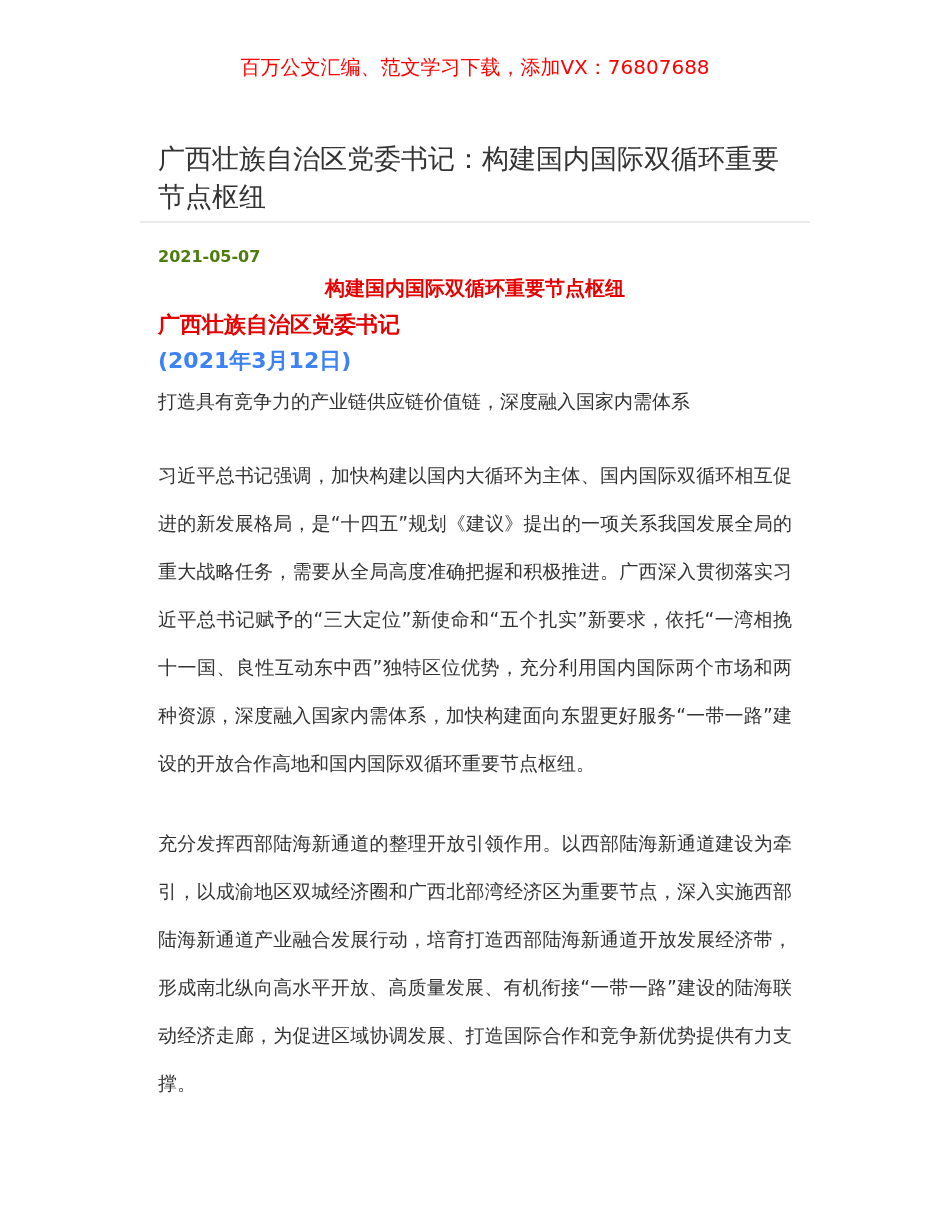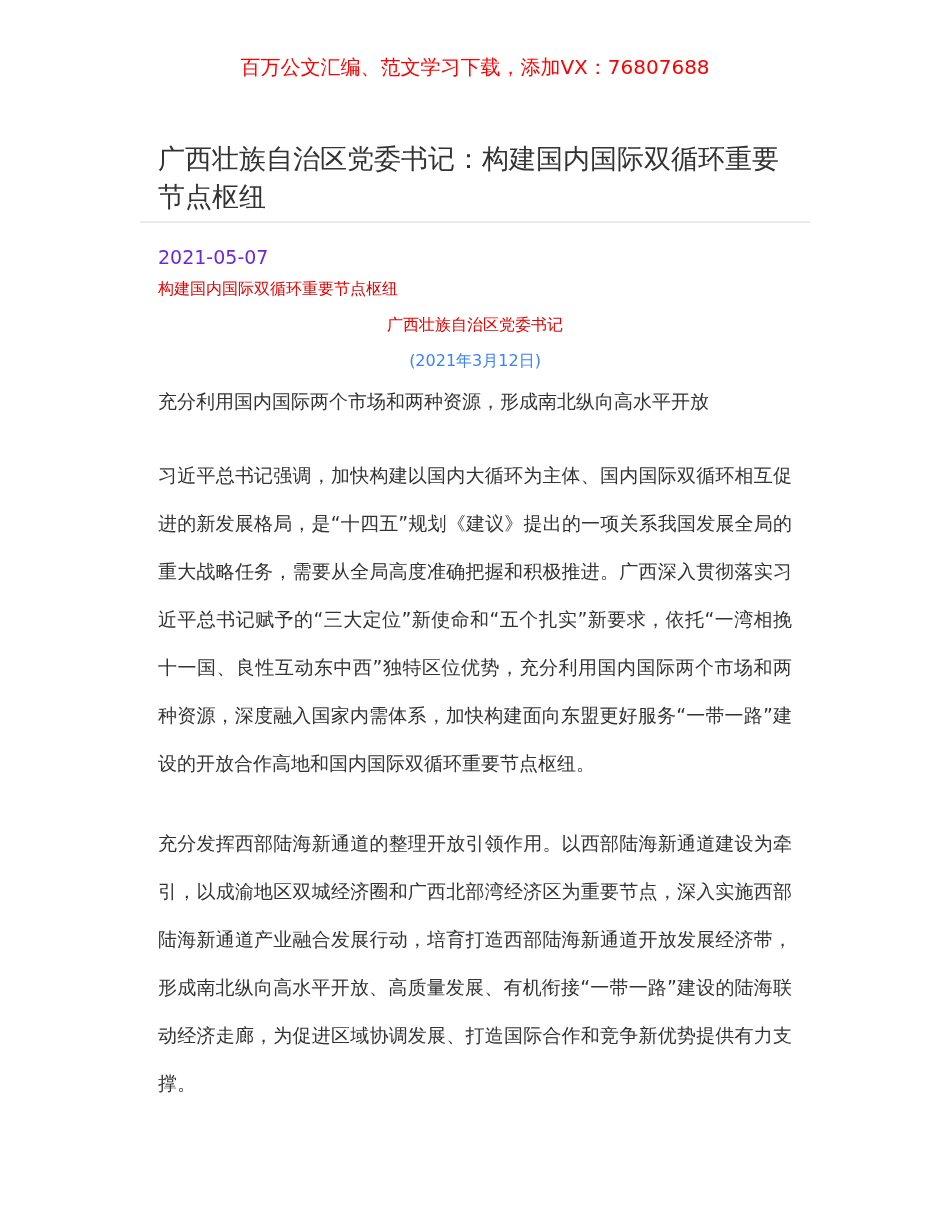--- a/index.html
+++ b/index.html
@@ -40,37 +40,37 @@
   }
   .divider {
     margin-top: 5px;
     border: none;
     border-top: 2px solid #ebebeb;
     height: 0;
     width: 100%;
   }
   .pub-date {
     margin-top: 21px;
-    font-size: 19px;
+    font-size: 16px;
     line-height: 26px;
-    color: #6d28d9;
-    font-weight: 400;
+    color: #4d7c0f;
+    font-weight: 700;
   }
   .red-heading {
     margin-top: 6px;
-    font-size: 16px;
+    font-size: 20px;
     line-height: 25px;
-    font-weight: 400;
+    font-weight: 700;
+    text-align: center;
   }
   .red-center {
     margin-top: 11px;
-    text-align: center;
-    font-size: 16px;
+    font-size: 22px;
     line-height: 25px;
-    font-weight: 400;
+    font-weight: 700;
   }
   .lead {
     margin-top: 11px;
     font-size: 19px;
     line-height: 35px;
     color: #333333;
   }
   .body-para {
     margin-top: 32px;
     font-size: 19px;
@@ -97,21 +97,21 @@
 
     <div class="inner">
       <div class="pub-date">2021-05-07</div>
 
       <div class="red-heading" style="color:#e60000;">构建国内国际双循环重要节点枢纽</div>
 
       <div class="red-center" style="color:#e60000;">广西壮族自治区党委书记</div>
 
       <div class="red-center" style="color:#3b82f6;">(2021年3月12日)</div>
 
-      <div class="lead">充分利用国内国际两个市场和两种资源，形成南北纵向高水平开放</div>
+      <div class="lead">打造具有竞争力的产业链供应链价值链，深度融入国家内需体系</div>
 
       <p class="body-para">习近平总书记强调，加快构建以国内大循环为主体、国内国际双循环相互促进的新发展格局，是“十四五”规划《建议》提出的一项关系我国发展全局的重大战略任务，需要从全局高度准确把握和积极推进。广西深入贯彻落实习近平总书记赋予的“三大定位”新使命和“五个扎实”新要求，依托“一湾相挽十一国、良性互动东中西”独特区位优势，充分利用国内国际两个市场和两种资源，深度融入国家内需体系，加快构建面向东盟更好服务“一带一路”建设的开放合作高地和国内国际双循环重要节点枢纽。</p>
 
       <p class="body-para">充分发挥西部陆海新通道的整理开放引领作用。以西部陆海新通道建设为牵引，以成渝地区双城经济圈和广西北部湾经济区为重要节点，深入实施西部陆海新通道产业融合发展行动，培育打造西部陆海新通道开放发展经济带，形成南北纵向高水平开放、高质量发展、有机衔接“一带一路”建设的陆海联动经济走廊，为促进区域协调发展、打造国际合作和竞争新优势提供有力支撑。</p>
 
     </div>
 
   </div>
 
 </div>

